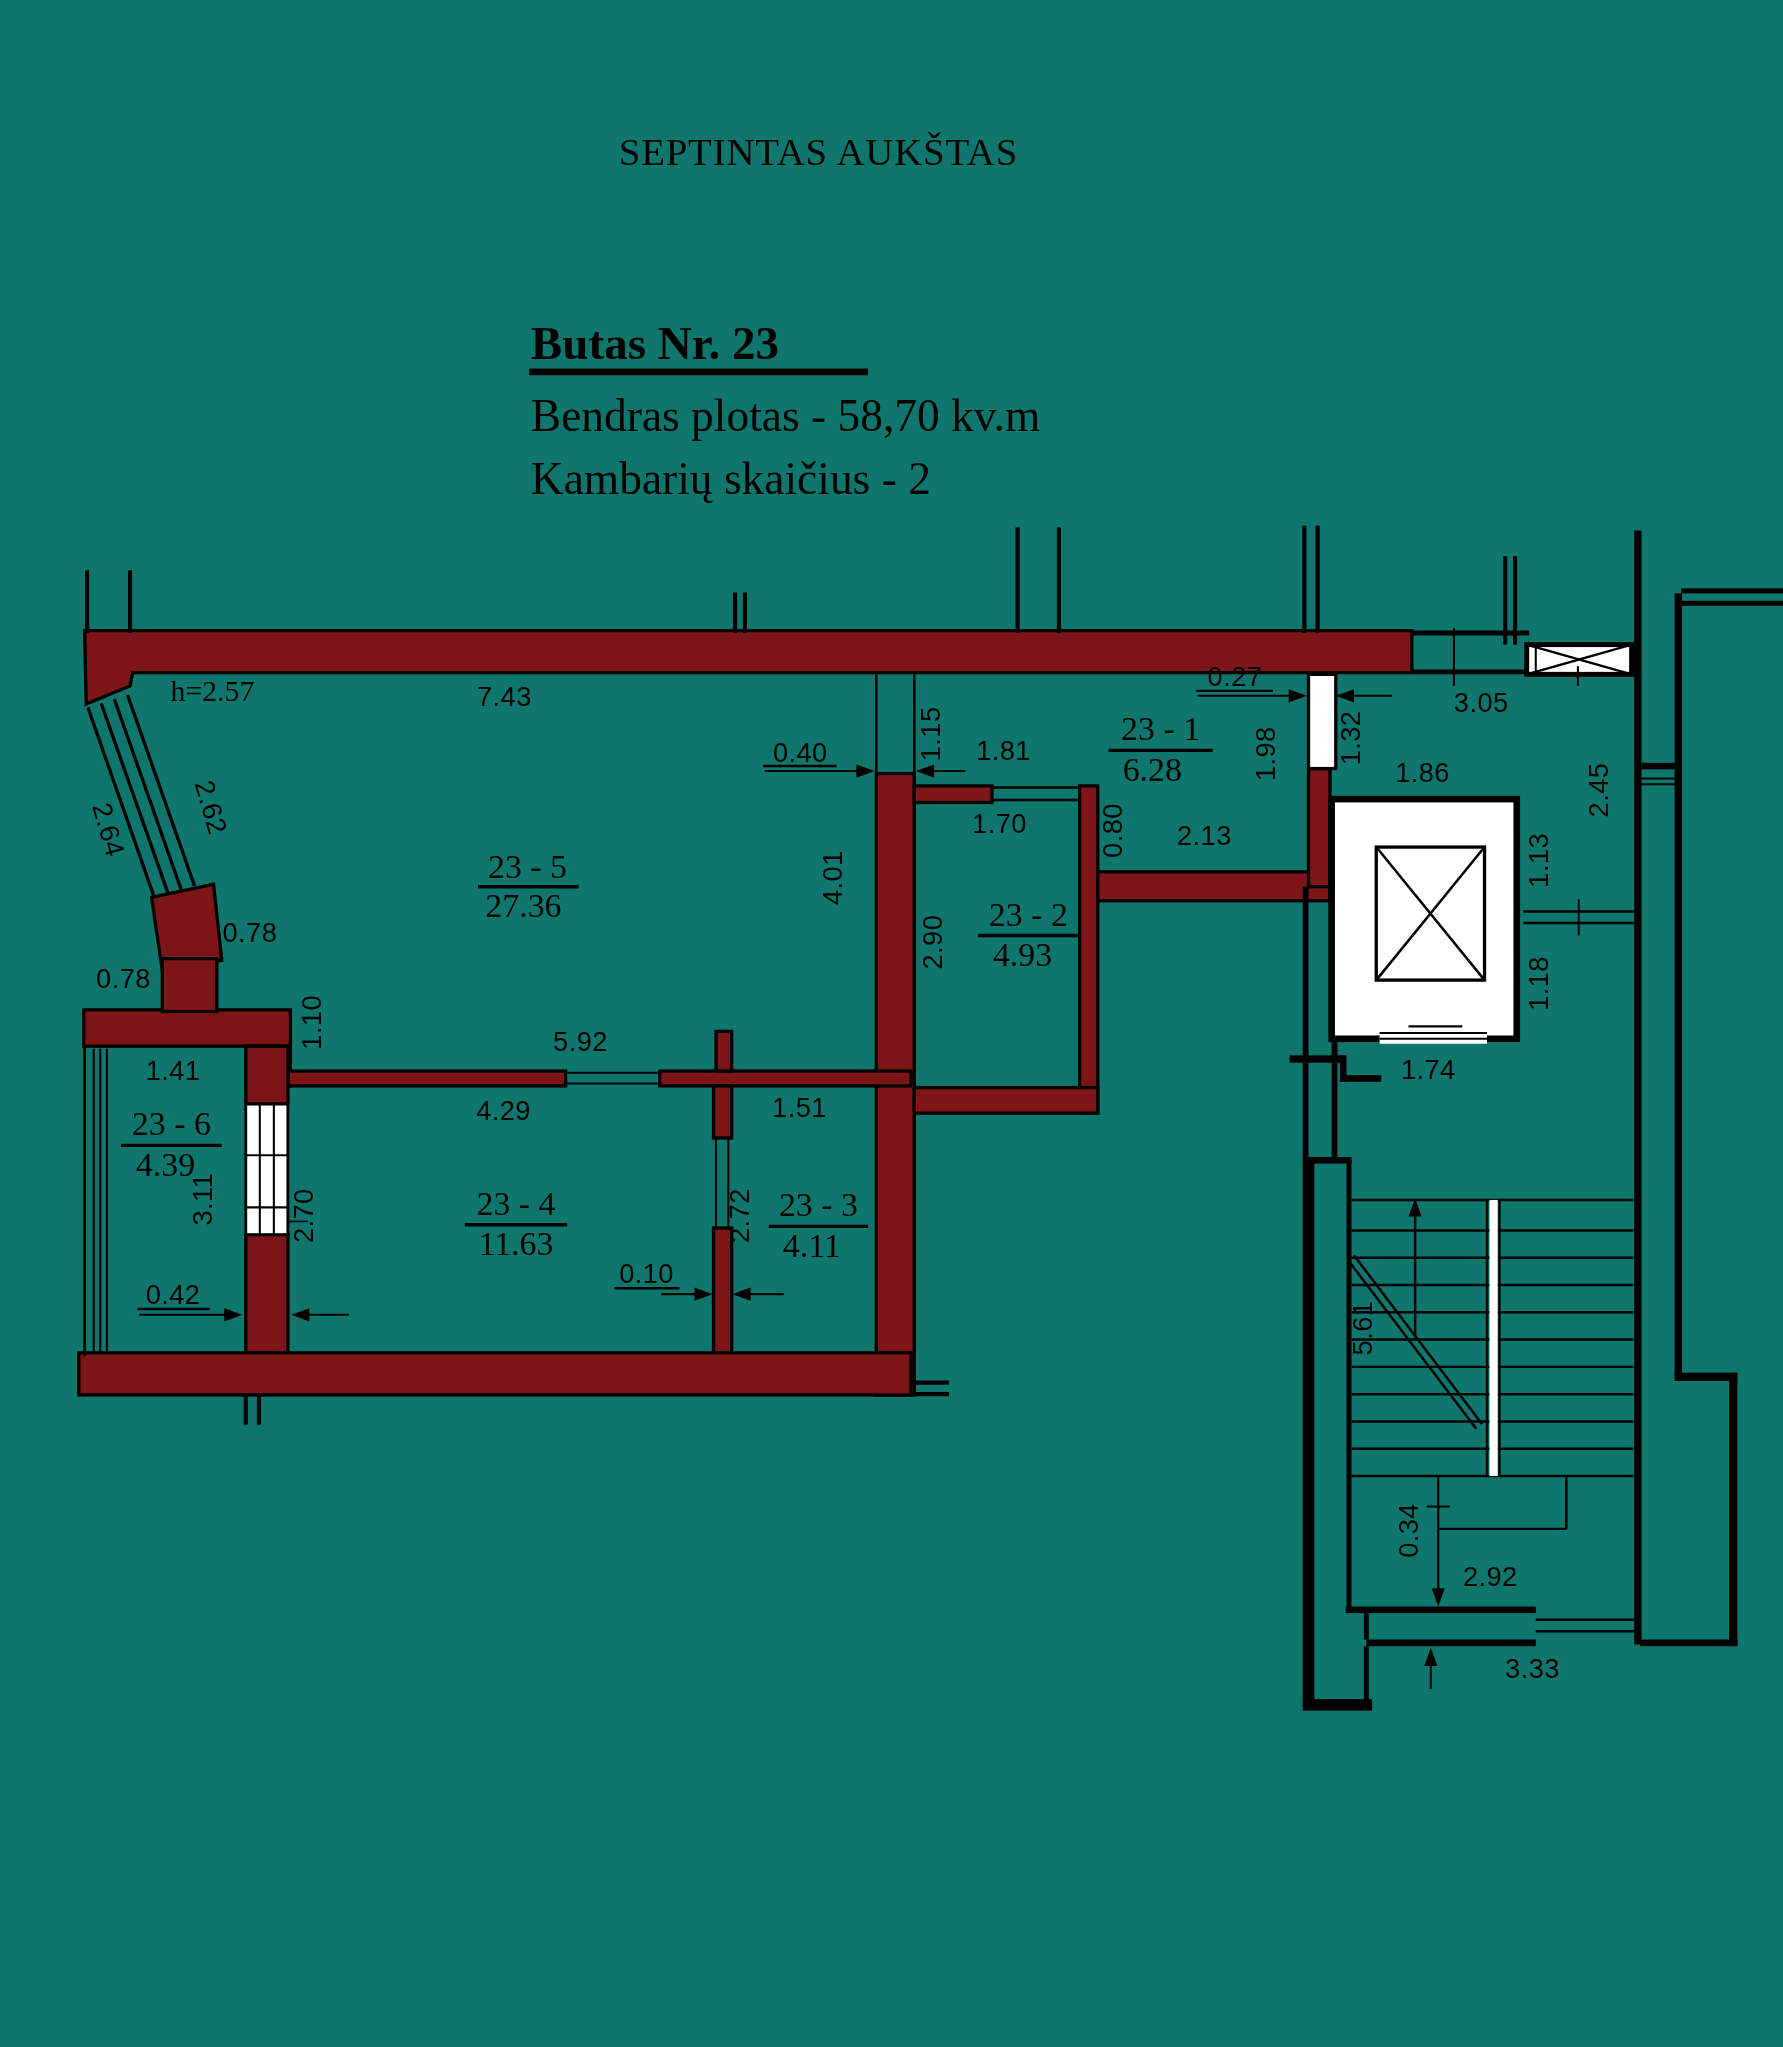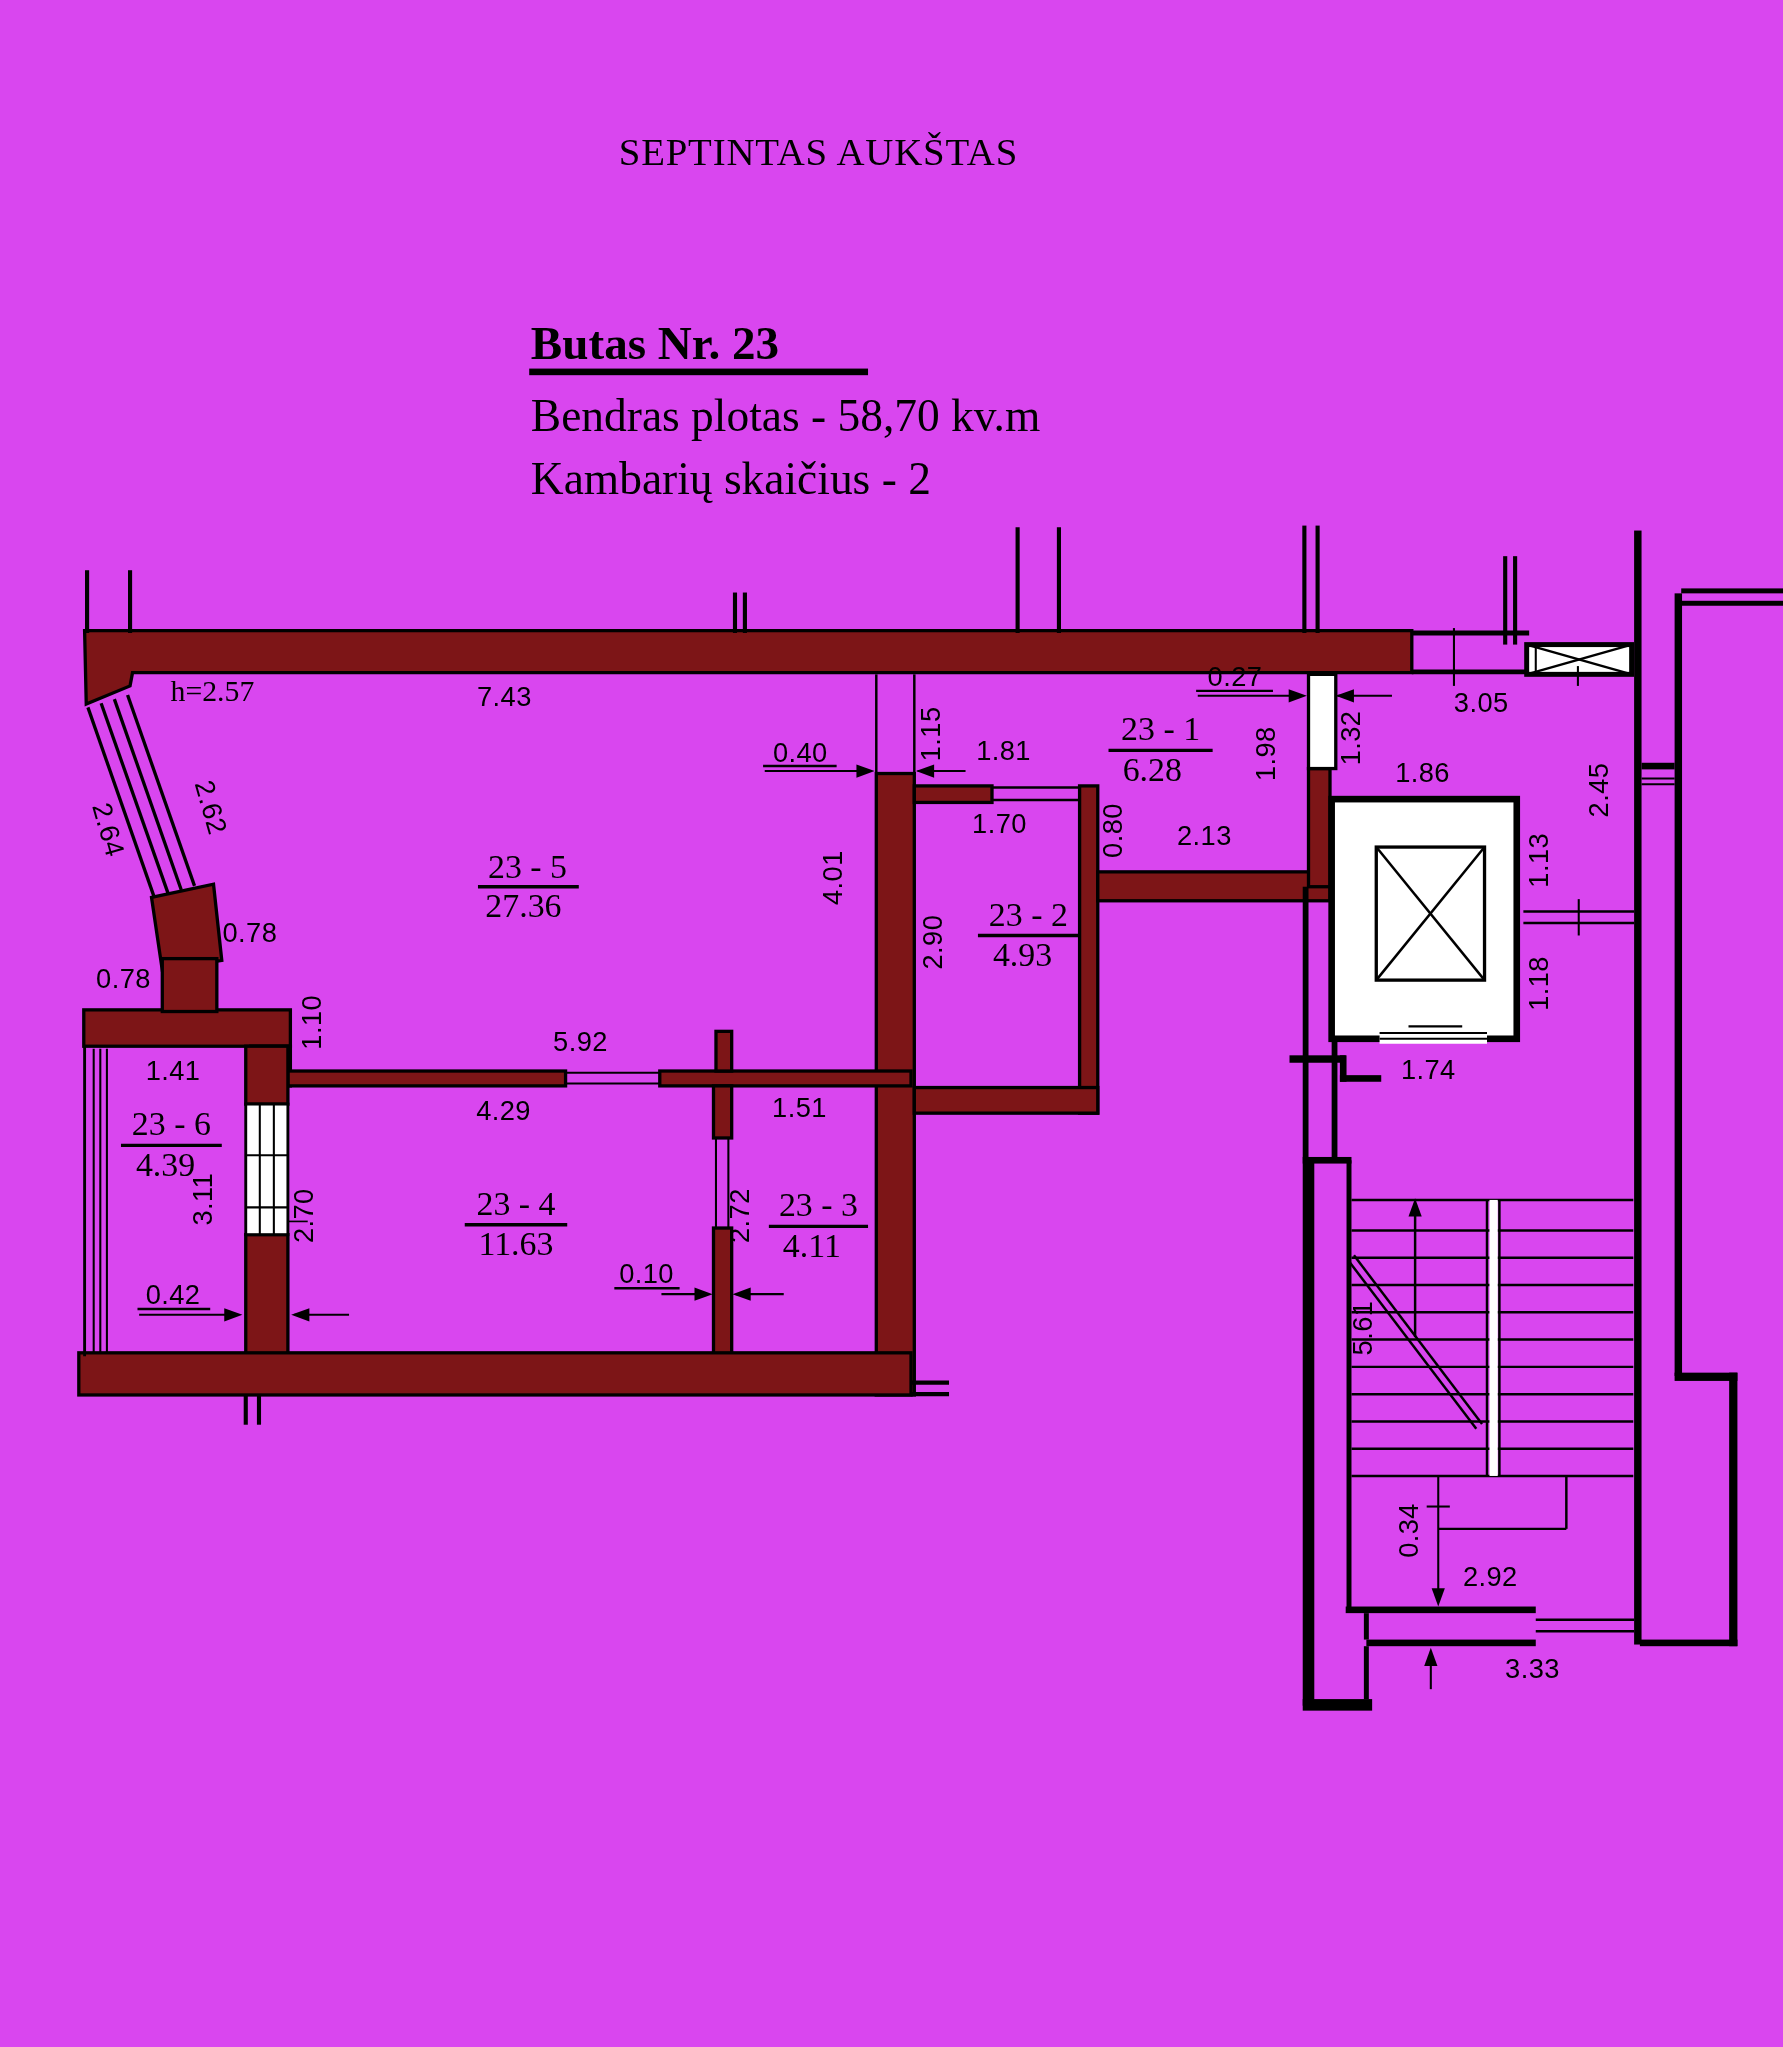--- a/index.html
+++ b/index.html
@@ -1,16 +1,16 @@
 <!DOCTYPE html>
 <html style="--wall: #7d1517;font-size:13.2px"><head>
 <meta charset="utf-8">
 <style>
   html,body{margin:0;padding:0;background:#ffffff;}
-  .page{position:relative;width:1784px;height:2047px;background:#d946ef;overflow:hidden;}
+  .page{position:relative;width:1784px;height:2047px;background:#0f766e;overflow:hidden;}
   svg{display:block;}
   text{fill:#000;}
   .dim{font-family:"Liberation Sans",sans-serif;font-size:33px;letter-spacing:0.5px;}
   .dimS{font-family:"Liberation Serif",serif;font-size:36px;}
   .room{font-family:"Liberation Serif",serif;font-size:41px;}
   .title{font-family:"Liberation Serif",serif;font-size:47px;letter-spacing:1px;}
   .h1{font-family:"Liberation Serif",serif;font-size:57px;font-weight:bold;}
   .info{font-family:"Liberation Serif",serif;font-size:55px;}
   .mid{text-anchor:middle;}
   .w{fill:var(--wall,#7d1517);stroke:#000;stroke-width:4;}

